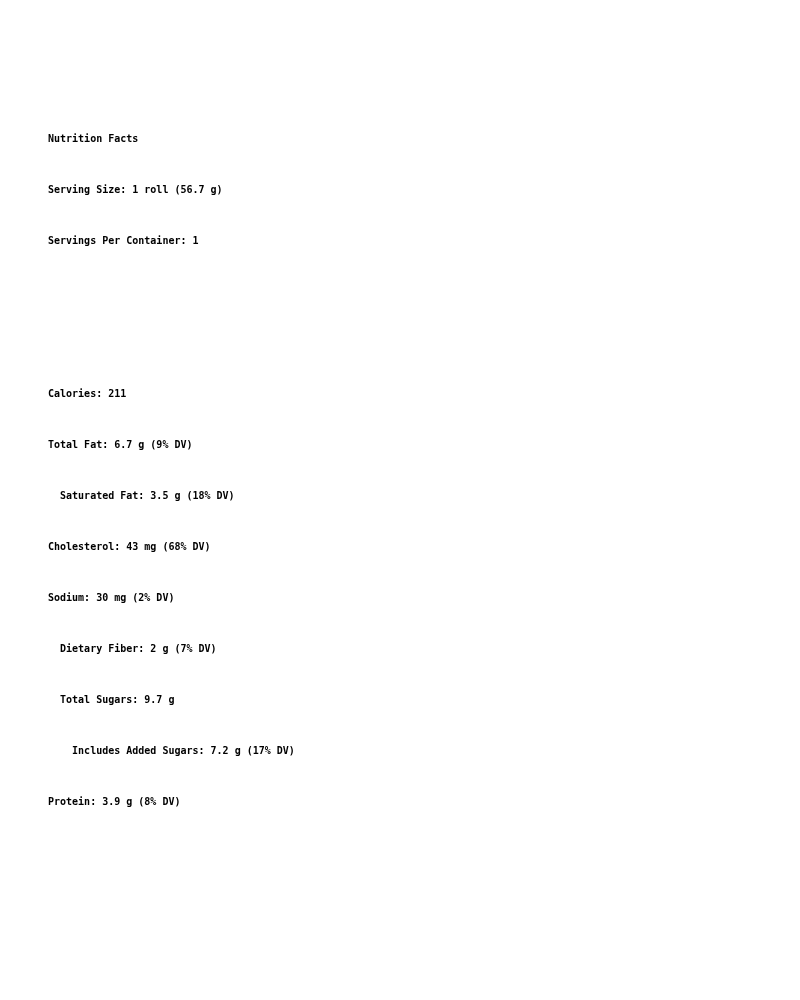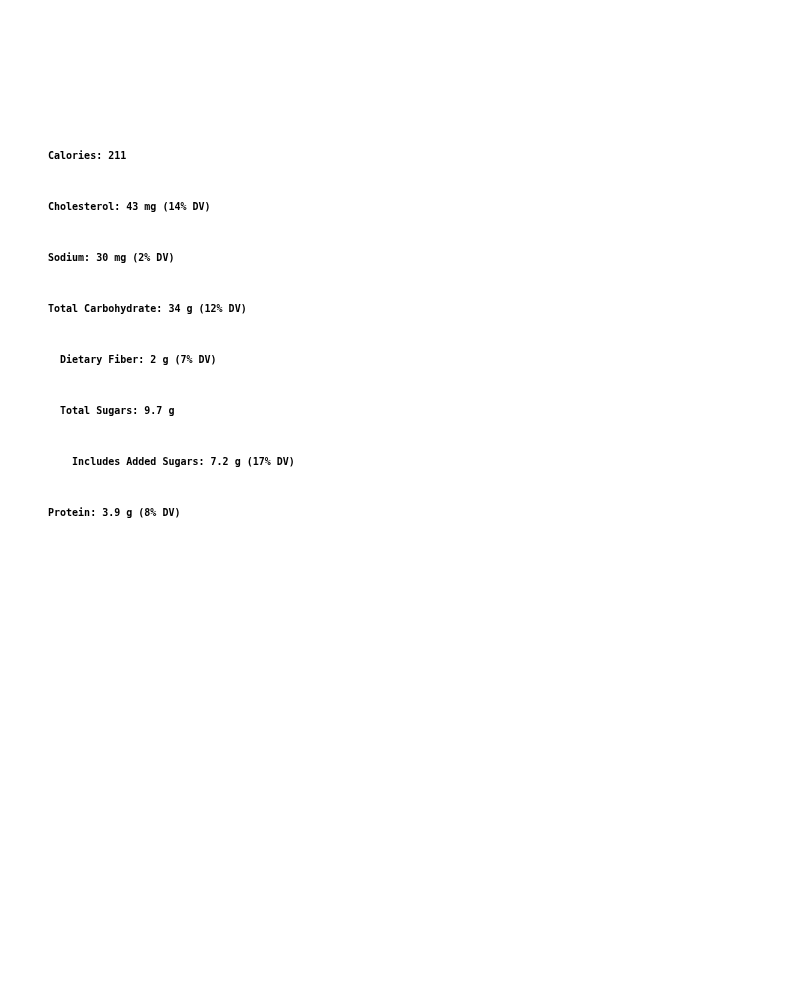--- a/index.html
+++ b/index.html
@@ -19,37 +19,42 @@
     top: 45px;
     color: #000000;
     font-family: "DejaVu Sans Mono", "Liberation Mono", monospace;
     font-weight: bold;
     font-size: 10px;
     line-height: 17px;
     white-space: pre;
   }
   .section + .section {
     margin-top: 17px; 
-    text-align: center;
   }
   .line {
     min-height: 17px;
   }
 </style>
 </head>
 <body>
 
 <div class="doc">
 
+  <div class="section">
+    <div class="line">Nutrition Facts</div>
+    <div class="line">Serving Size: 1 roll (56.7 g)</div>
+    <div class="line">Servings Per Container: 1</div>
+  </div>
 
   <div class="section">
     <div class="line">Calories: 211</div>
-    <div class="line">Cholesterol: 43 mg (14% DV)</div>
+    <div class="line">Total Fat: 6.7 g (9% DV)</div>
+    <div class="line">  Saturated Fat: 3.5 g (18% DV)</div>
+    <div class="line">Cholesterol: 43 mg (68% DV)</div>
     <div class="line">Sodium: 30 mg (2% DV)</div>
-    <div class="line">Total Carbohydrate: 34 g (12% DV)</div>
     <div class="line">  Dietary Fiber: 2 g (7% DV)</div>
     <div class="line">  Total Sugars: 9.7 g</div>
     <div class="line">    Includes Added Sugars: 7.2 g (17% DV)</div>
     <div class="line">Protein: 3.9 g (8% DV)</div>
   </div>
 
   
 
   
 

